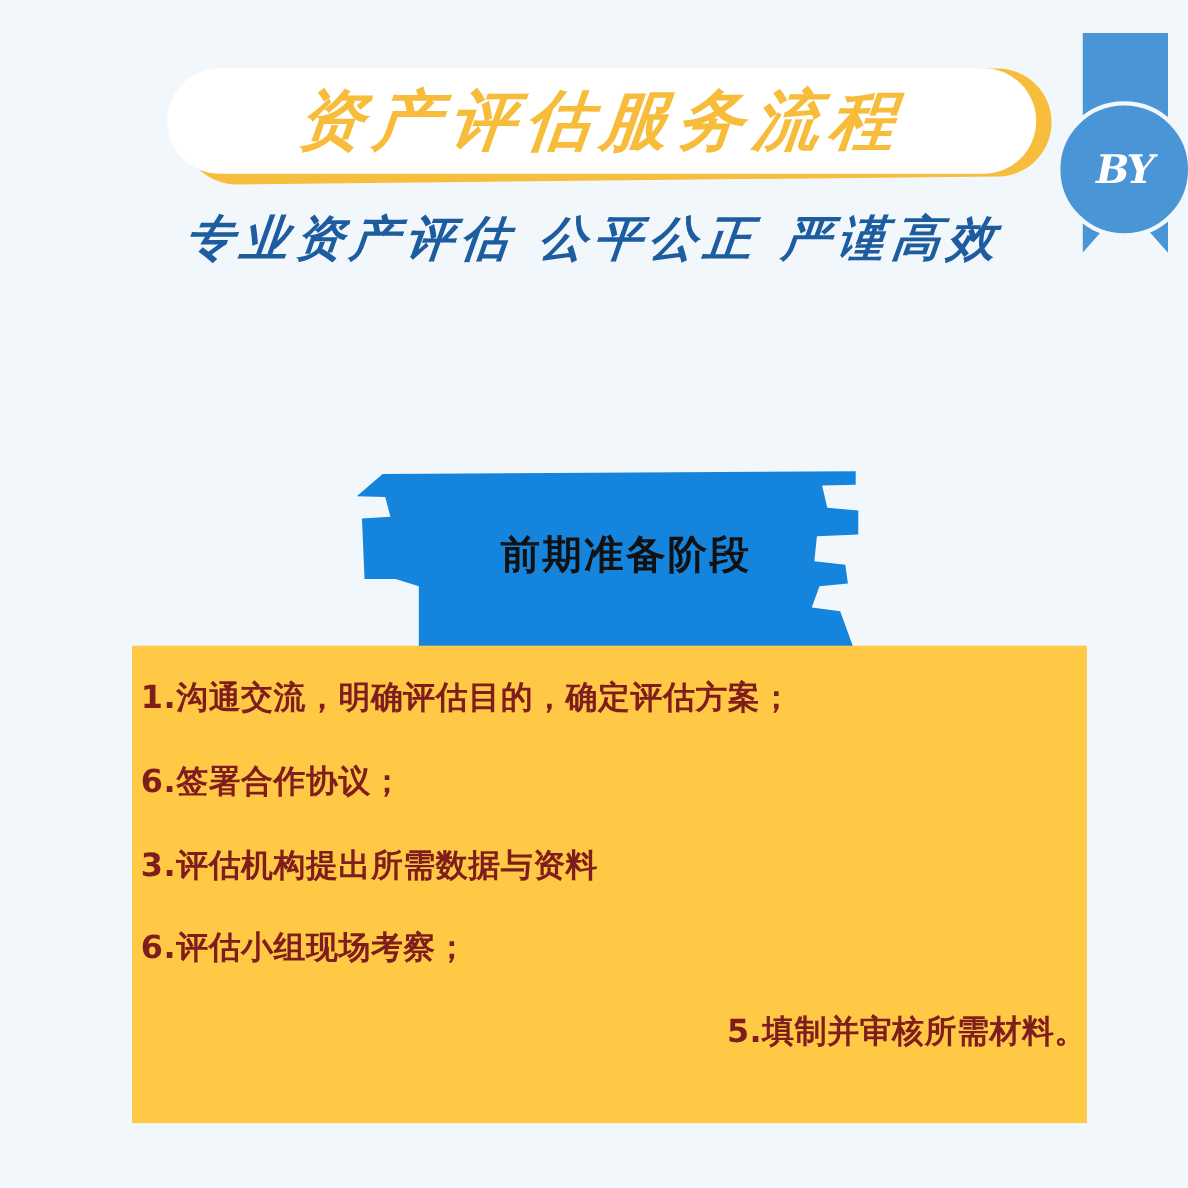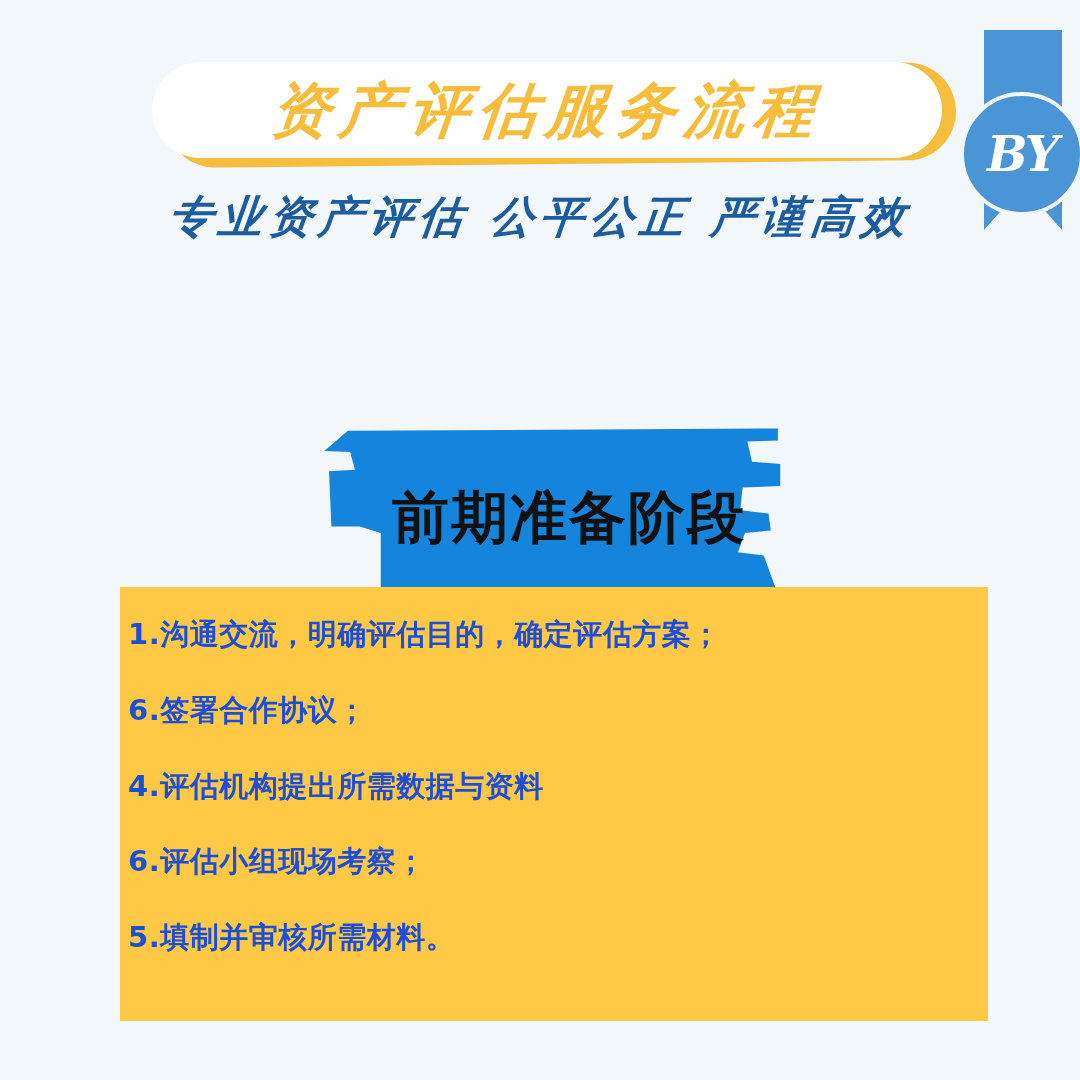--- a/index.html
+++ b/index.html
@@ -101,21 +101,21 @@
     box-sizing: border-box;
     display: flex;
     align-items: center;
     justify-content: center;
   }
   #ribbon-initials {
     color: #ffffff;
     font-family: "DejaVu Serif", "Liberation Serif", serif;
     font-style: italic;
     font-weight: bold;
-    font-size: 48px;
+    font-size: 36px;
     letter-spacing: -2px;
     line-height: 1;
   }
 
   
   #stage-banner {
     position: absolute;
     left: 322px;
     top: 426px;
     width: 470px;
@@ -136,21 +136,21 @@
   }
   #stage-title {
     position: absolute;
     left: 0;
     top: 54px;
     width: 470px;
     text-align: center;
     color: #111111;
     font-family: "DejaVu Sans", "Liberation Sans", sans-serif;
     font-weight: bold;
-    font-size: 57px;
+    font-size: 36px;
     letter-spacing: 2px;
     white-space: nowrap;
     transform: translateX(12px);
   }
 
   
   #content-card {
     position: absolute;
     left: 120px;
     top: 587px;
@@ -159,31 +159,31 @@
     background: #ffc845;
     padding: 30px 0 0 0;
     box-sizing: border-box;
   }
   #steps-list {
     margin: 0;
     padding: 0;
     list-style: none;
   }
   .step-item {
-    color: #1d4ed8;
+    color: #7f1d1d;
     font-family: "DejaVu Sans", "Liberation Sans", sans-serif;
     font-weight: bold;
     font-size: 29px;
     line-height: 1.2;
     letter-spacing: 0.5px;
     padding: 0 0 0 8px;
     margin: 0 0 41px 0;
     white-space: nowrap;
   }
-  .step-item:last-child { margin-bottom: 17px; }
+  .step-item:last-child { margin-bottom: 17px; text-align: right; }
 </style>
 </head>
 <body>
 
 <div id="header">
 
   <div id="title-pill-shadow"></div>
 
   <div id="title-pill">
     <div id="title-text">资产评估服务流程</div>
@@ -202,17 +202,17 @@
 
 <div id="stage-banner">
   <div id="stage-banner-shape"></div>
   <div id="stage-title">前期准备阶段</div>
 </div>
 
 <div id="content-card">
   <ul id="steps-list">
     <li class="step-item">1.沟通交流，明确评估目的，确定评估方案；</li>
     <li class="step-item">6.签署合作协议；</li>
-    <li class="step-item">4.评估机构提出所需数据与资料</li>
+    <li class="step-item">3.评估机构提出所需数据与资料</li>
     <li class="step-item">6.评估小组现场考察；</li>
     <li class="step-item">5.填制并审核所需材料。</li>
   </ul>
 </div>
 
 </body></html>

